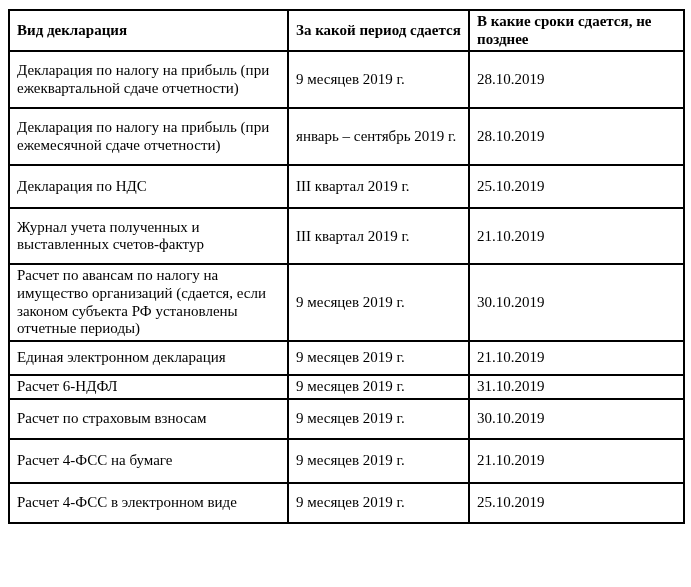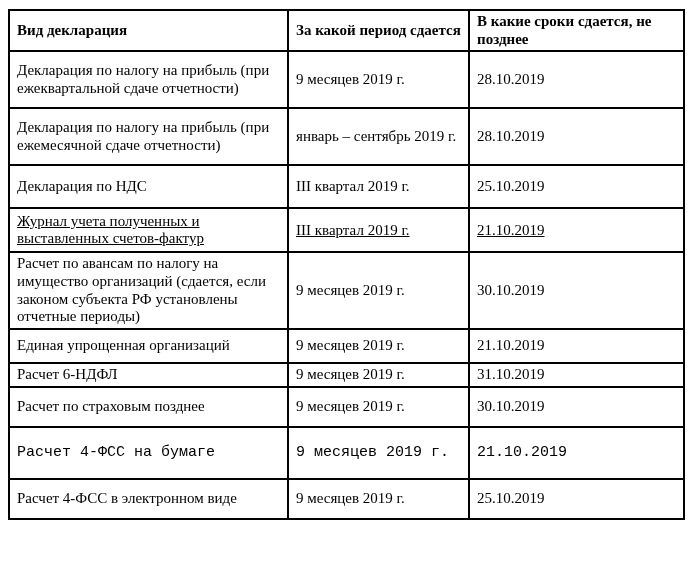--- a/index.html
+++ b/index.html
@@ -37,28 +37,28 @@
   }
   table.report-table th {
     font-weight: bold;
     vertical-align: middle;
   }
   
   tr.hdr  { height: 34px; }
   tr.r0   { height: 57px; }
   tr.r1   { height: 57px; }
   tr.r2   { height: 43px; }
-  tr.r3   { height: 44px; text-decoration: underline; }
+  tr.r3   { height: 56px; }
   tr.r4   { height: 37px; }
   tr.r5   { height: 74px; }
   tr.r6   { height: 34px; }
   tr.r7   { height: 24px; }
   tr.r8   { height: 40px; }
   tr.r9   { height: 38px; }
-  tr.r10  { height: 52px; font-family: Liberation Mono, monospace; }
+  tr.r10  { height: 44px; }
   tr.r11  { height: 40px; }
 </style>
 </head>
 <body>
 
 <div class="page">
   <table class="report-table">
     <colgroup>
       <col class="c1">
         <col class="c2">
@@ -91,31 +91,31 @@
         <td>Журнал учета полученных и выставленных счетов-фактур</td>
         <td>III квартал 2019 г.</td>
         <td>21.10.2019</td>
       </tr>
       <tr class="r5">
         <td>Расчет по авансам по налогу на имущество организаций (сдается, если законом субъекта РФ установлены отчетные периоды)</td>
         <td>9 месяцев 2019 г.</td>
         <td>30.10.2019</td>
       </tr>
       <tr class="r6">
-        <td>Единая упрощенная организаций</td>
+        <td>Единая электронном декларация</td>
         <td>9 месяцев 2019 г.</td>
         <td>21.10.2019</td>
       </tr>
       <tr class="r7">
         <td>Расчет 6-НДФЛ</td>
         <td>9 месяцев 2019 г.</td>
         <td>31.10.2019</td>
       </tr>
       <tr class="r8">
-        <td>Расчет по страховым позднее</td>
+        <td>Расчет по страховым взносам</td>
         <td>9 месяцев 2019 г.</td>
         <td>30.10.2019</td>
       </tr>
       <tr class="r10">
         <td>Расчет 4-ФСС на бумаге</td>
         <td>9 месяцев 2019 г.</td>
         <td>21.10.2019</td>
       </tr>
       <tr class="r11">
         <td>Расчет 4-ФСС в электронном виде</td>

